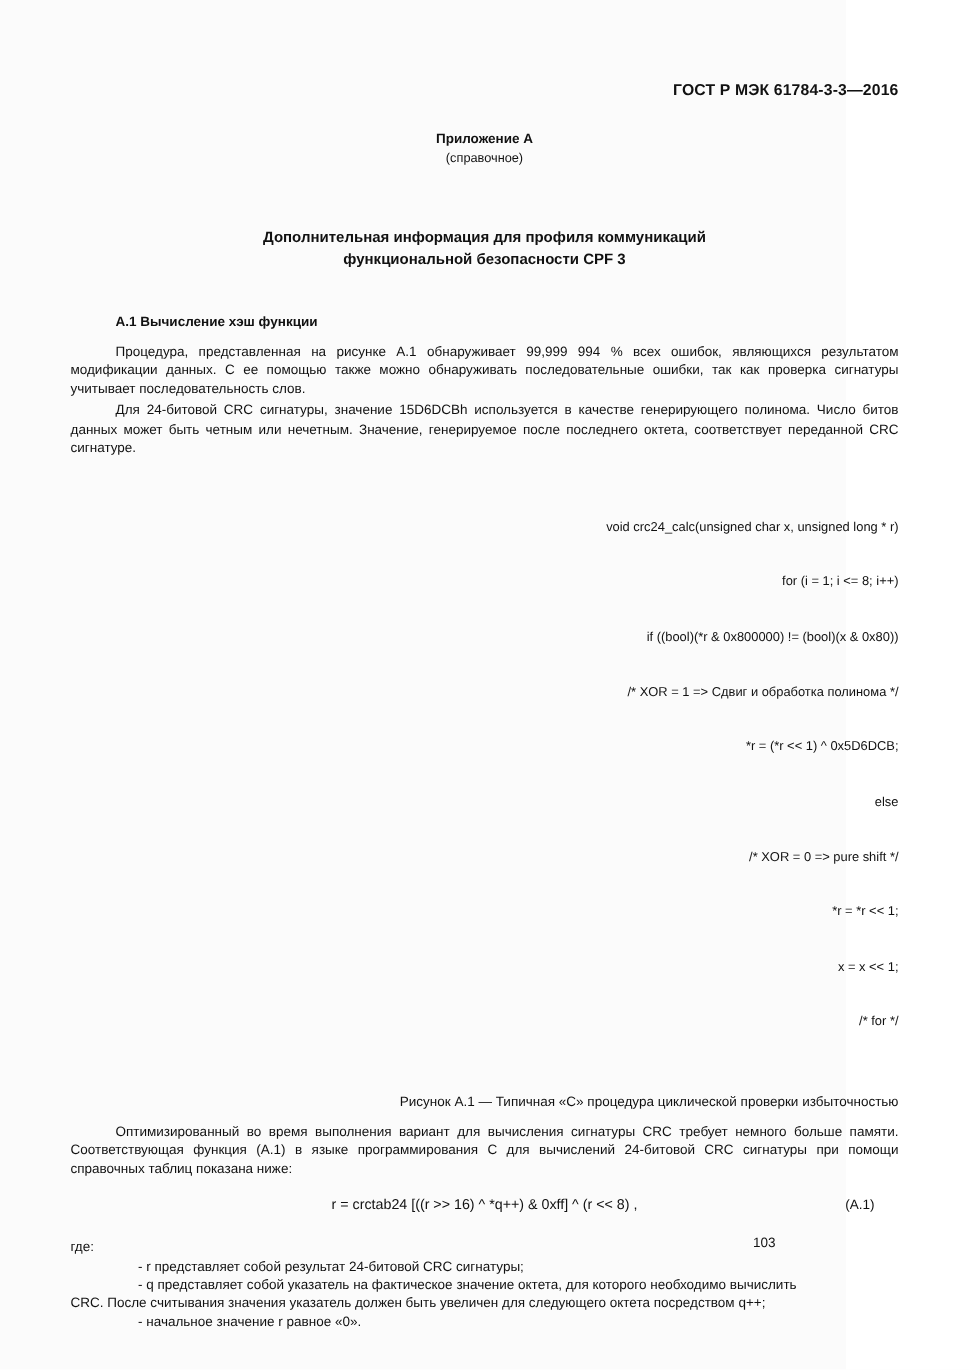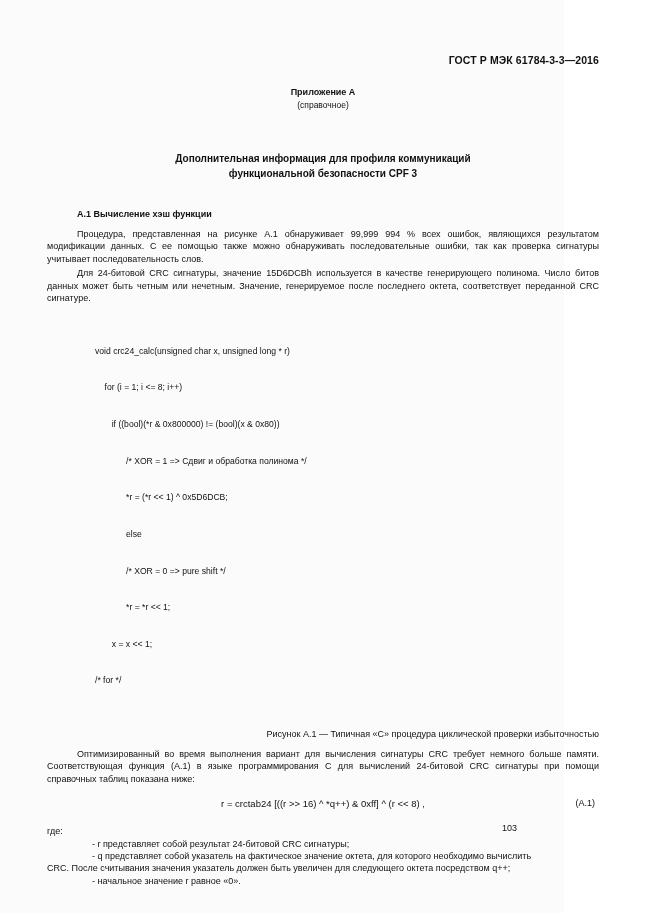--- a/index.html
+++ b/index.html
@@ -74,37 +74,38 @@
     text-indent: 30px;
   }
   p.body.tight { margin-top: 2px; }
 
   .code {
     font-size: 8.6px;
     line-height: 12.2px;
     margin: 16px 0 0 0;
     padding-left: 48px;
     white-space: pre;
+    text-align: right;
   }
 
   .fig-caption {
     text-align: right;
     font-size: 9px;
     margin: 18px 0 0 0;
   }
 
   .formula {
     text-align: center;
     font-size: 9.5px;
     margin: 13px 0 16px 0;
     position: relative;
   }
   .formula .eqnum {
     position: absolute;
-    right: 4px;
+    right: 16px;
     top: 0;
     font-size: 9px;
   }
 
   .where {
     font-size: 9px;
     line-height: 12.4px;
     margin: 10px 0 0 0;
   }
   .dash-item {

